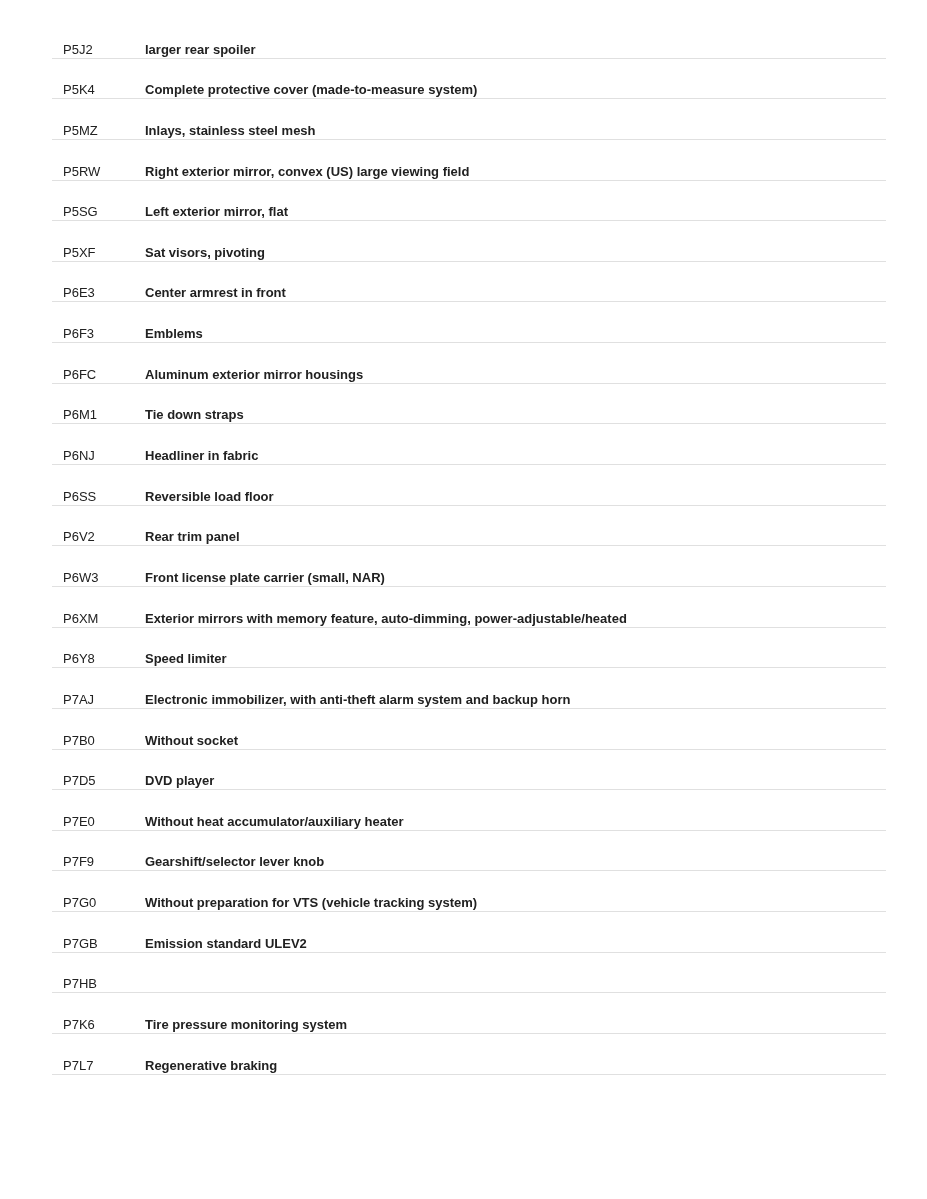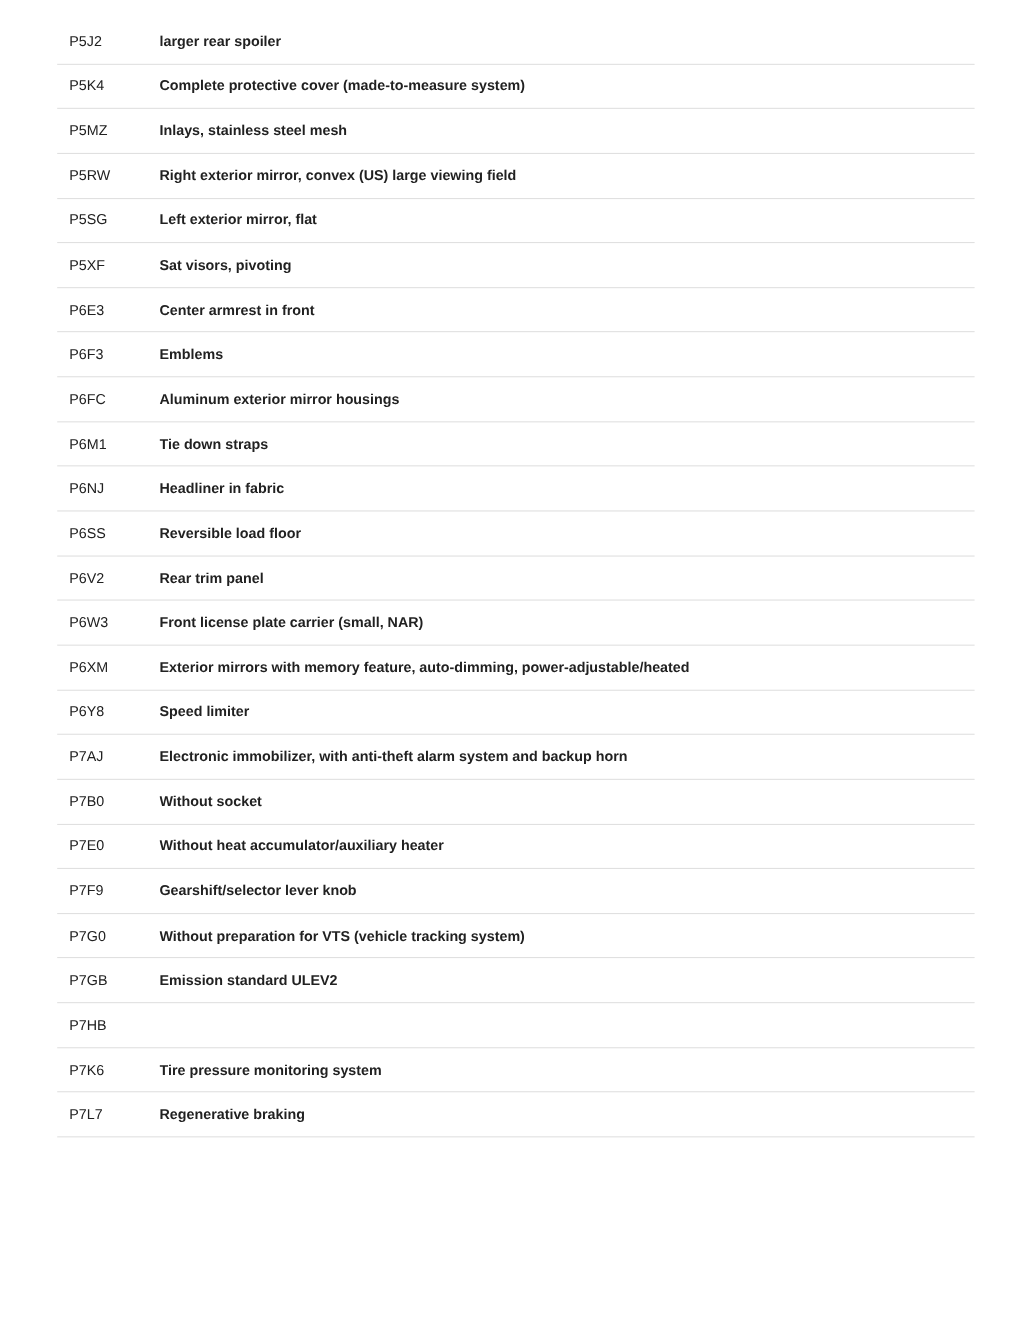--- a/index.html
+++ b/index.html
@@ -15,21 +15,21 @@
     overflow: hidden;
   }
   .options-table {
     position: absolute;
     left: 52px;
     top: 18px;
     width: 834px;
   }
   .option-row {
     display: flex;
-    align-items: center;
+    align-items: flex-end;
     height: 40.65px;
     border-bottom: 1px solid var(--divider, #e0e0e0);
     box-sizing: border-box;
   }
   .cell {
     font-size: 13px;
     line-height: 16px;
     color: var(--text, #212121);
     white-space: nowrap;
     overflow: hidden;
@@ -133,20 +133,24 @@
   <div class="option-row">
     <span class="cell cell-code">P7AJ</span>
     <span class="cell cell-desc">Electronic immobilizer, with anti-theft alarm system and backup horn</span>
   </div>
 
   <div class="option-row">
     <span class="cell cell-code">P7B0</span>
     <span class="cell cell-desc">Without socket</span>
   </div>
 
+  <div class="option-row">
+    <span class="cell cell-code">P7D5</span>
+    <span class="cell cell-desc">DVD player</span>
+  </div>
 
   <div class="option-row">
     <span class="cell cell-code">P7E0</span>
     <span class="cell cell-desc">Without heat accumulator/auxiliary heater</span>
   </div>
 
   <div class="option-row">
     <span class="cell cell-code">P7F9</span>
     <span class="cell cell-desc">Gearshift/selector lever knob</span>
   </div>

